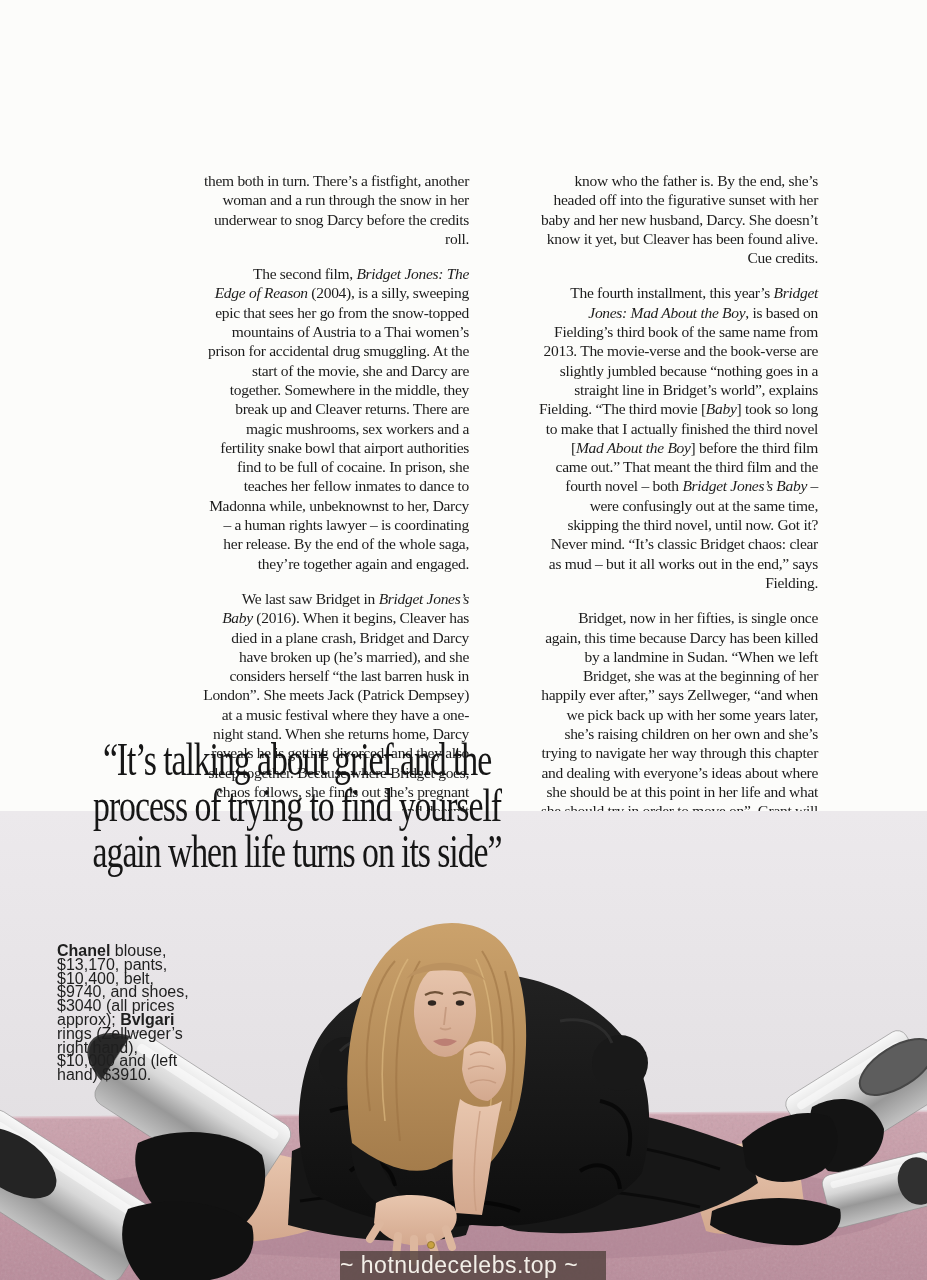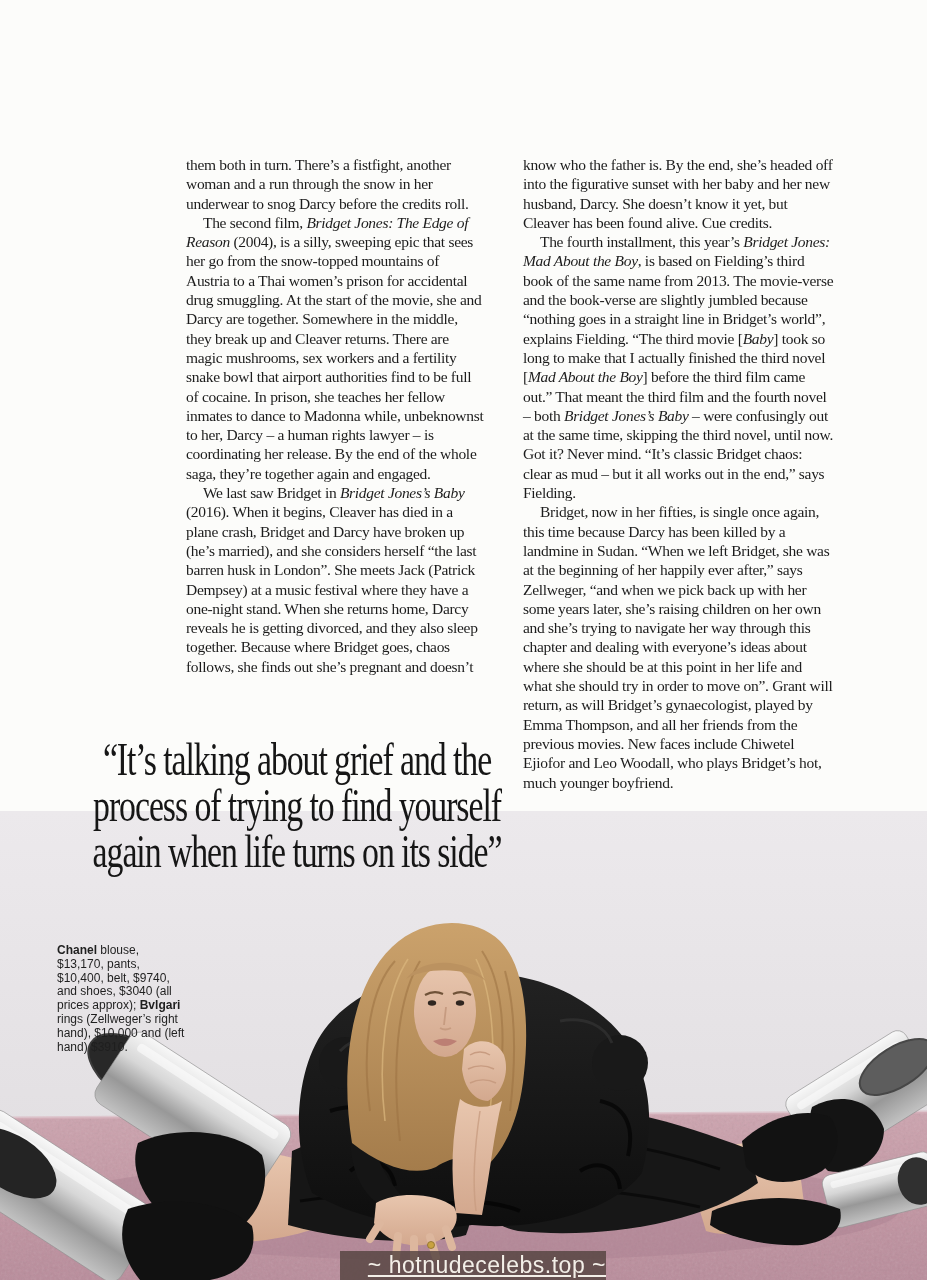--- a/index.html
+++ b/index.html
@@ -3,38 +3,38 @@
 <meta charset="utf-8">
 <style>
   html,body{margin:0;padding:0;background:#888;}
   .page{position:relative;width:927px;height:1280px;background:#fcfcfa;overflow:hidden;
         font-family:"Liberation Serif",serif;margin:0 auto;}
   
   .col{position:absolute;top:155px;font-size:15.5px;line-height:19.3px;letter-spacing:-0.3px;
        color:#1c1c1c;text-align:left;}
   #col-left{left:186px;width:299px;}
   #col-right{left:523px;width:311px;font-family:Liberation Serif, serif;}
-  .col p{margin:0;}
+  .col p{margin:16px;text-align:right;}
   .col p.indent{text-indent:17px;}
   .col em{font-style:italic;}
   
   .quote{position:absolute;left:0;top:736px;width:594px;transform:scaleX(0.72);
          transform-origin:50% 0;font-family:"Liberation Serif",serif;font-size:47px;
          line-height:46px;letter-spacing:-1.5px;color:#161616;text-align:center;z-index:3;}
   
   .caption{position:absolute;left:57px;top:944px;width:132px;z-index:3;
-           font-family:"Liberation Sans",sans-serif;font-size:12px;line-height:13.8px;
+           font-family:"Liberation Sans",sans-serif;font-size:16px;line-height:13.8px;
            letter-spacing:0;color:#1f1f1f;}
   .caption strong{font-weight:700;}
   
   .photo{position:absolute;left:0;top:811px;width:927px;height:469px;z-index:1;}
   
   .banner{position:absolute;left:340px;top:1251px;width:266px;height:29px;z-index:5;
-          background:rgba(84,67,64,0.82);color:#f3efe8;text-align:right;
-          font:23px/29px "Liberation Sans",sans-serif;letter-spacing:0.5px;text-decoration:underline;}
+          background:rgba(84,67,64,0.82);color:#f3efe8;text-align:left;
+          font:23px/29px "Liberation Sans",sans-serif;letter-spacing:0.5px;}
 </style>
 </head>
 <body>
 
 <div class="page">
 
   <div class="col" id="col-left">
       <p><span>them both in turn. There’s a fistfight, another woman and a run through the snow in her underwear to snog Darcy before the credits roll.</span></p>
       <p class="indent"><span>The second film, </span><em>Bridget Jones: The Edge of Reason</em><span> (2004), is a silly, sweeping epic that sees her go from the snow-topped mountains of Austria to a Thai women’s prison for accidental drug smuggling. At the start of the movie, she and Darcy are together. Somewhere in the middle, they break up and Cleaver returns. There are magic mushrooms, sex workers and a fertility snake bowl that airport authorities find to be full of cocaine. In prison, she teaches her fellow inmates to dance to Madonna while, unbeknownst to her, Darcy – a human rights lawyer – is coordinating her release. By the end of the whole saga, they’re together again and engaged.</span></p>
       <p class="indent"><span>We last saw Bridget in </span><em>Bridget Jones’s Baby</em><span> (2016). When it begins, Cleaver has died in a plane crash, Bridget and Darcy have broken up (he’s married), and she considers herself “the last barren husk in London”. She meets Jack (Patrick Dempsey) at a music festival where they have a one-night stand. When she returns home, Darcy reveals he is getting divorced, and they also sleep together. Because where Bridget goes, chaos follows, she finds out she’s pregnant and doesn’t</span></p>

